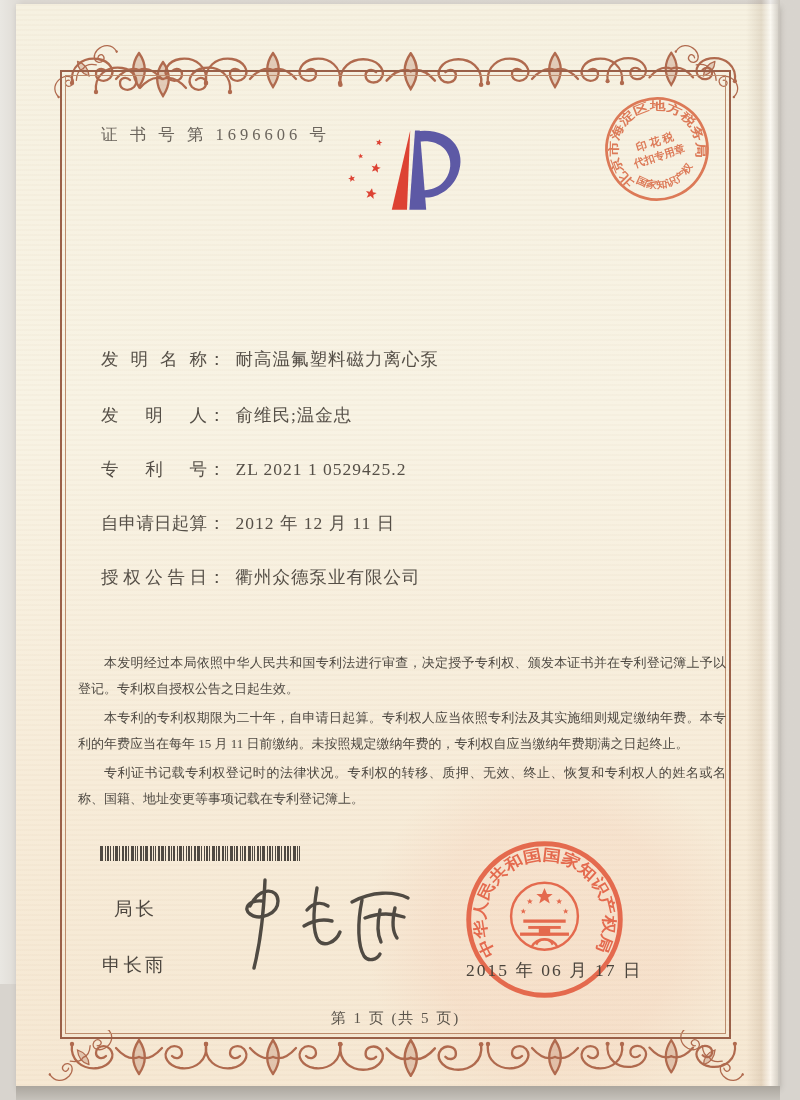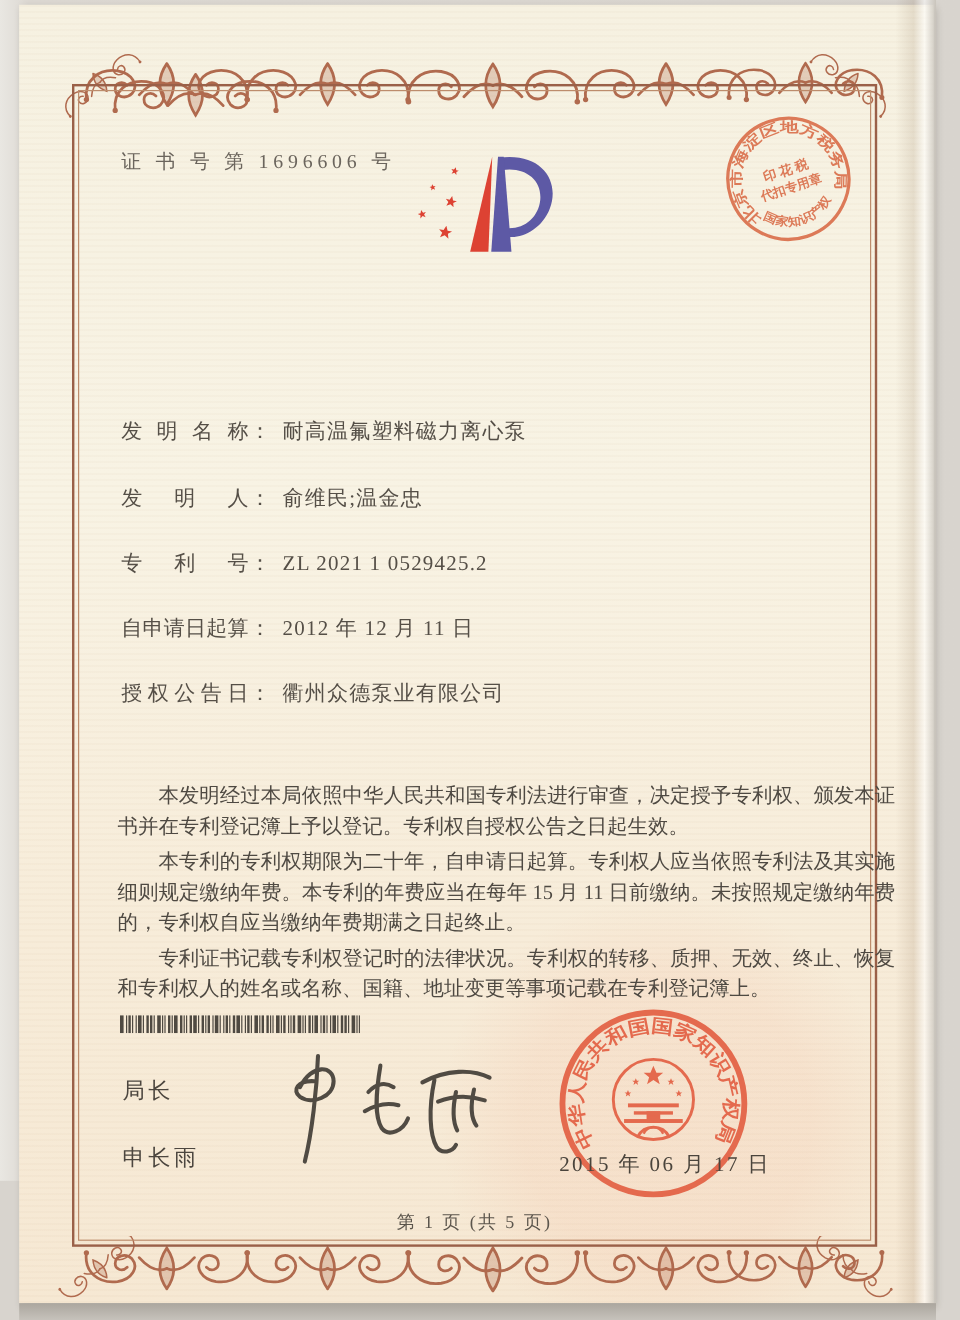--- a/index.html
+++ b/index.html
@@ -36,27 +36,27 @@
               transform:rotate(-18deg); opacity:0.88; }
 
   .title { position:absolute; left:44px; top:234px; width:671px; text-align:center;
            font-size:39px; font-weight:600; color:#46464c; letter-spacing:22px; text-indent:22px; }
 
   .field-row { position:absolute; left:85px; font-size:17.5px; color:#554f47; white-space:nowrap; }
   .flabel { display:inline-block; width:106px; text-align:justify; text-align-last:justify; vertical-align:bottom; }
   .fcolon { display:inline-block; margin-left:1px; }
   .fvalue { margin-left:10px; letter-spacing:1px; }
 
-  .body-text { position:absolute; left:82px; top:646px; width:648px; font-size:17px;
+  .body-text { position:absolute; left:62px; top:646px; width:648px; font-size:13px;
                line-height:25.5px; color:#4e4942; text-align:justify; }
   .body-text p { text-indent:2em; margin:0 0 4px 0; }
 
   .barcode { position:absolute; left:84px; top:842px; width:202px; height:15px; opacity:0.82; }
 
-  .sig-title { position:absolute; left:86px; top:892px; font-size:18.5px; color:#4c463f; letter-spacing:3px; }
+  .sig-title { position:absolute; left:98px; top:892px; font-size:18.5px; color:#4c463f; letter-spacing:3px; }
   .sig-name  { position:absolute; left:86px; top:926px; font-size:18.5px; color:#4c463f; letter-spacing:3px;margin-top:22px; }
   .signature { position:absolute; left:196px; top:870px; width:215px; height:102px; }
 
   .office-seal { position:absolute; left:447px; top:834px; width:163px; height:163px; opacity:0.86; }
   .seal-date { position:absolute; left:450px; top:954px; font-size:17.5px; color:#4a443c;
                letter-spacing:2px; z-index:5; }
 
   .footer { position:absolute; left:44px; top:1005px; width:671px; text-align:center;
             font-size:15px; letter-spacing:2px; color:#5b554c; }
 </style>

